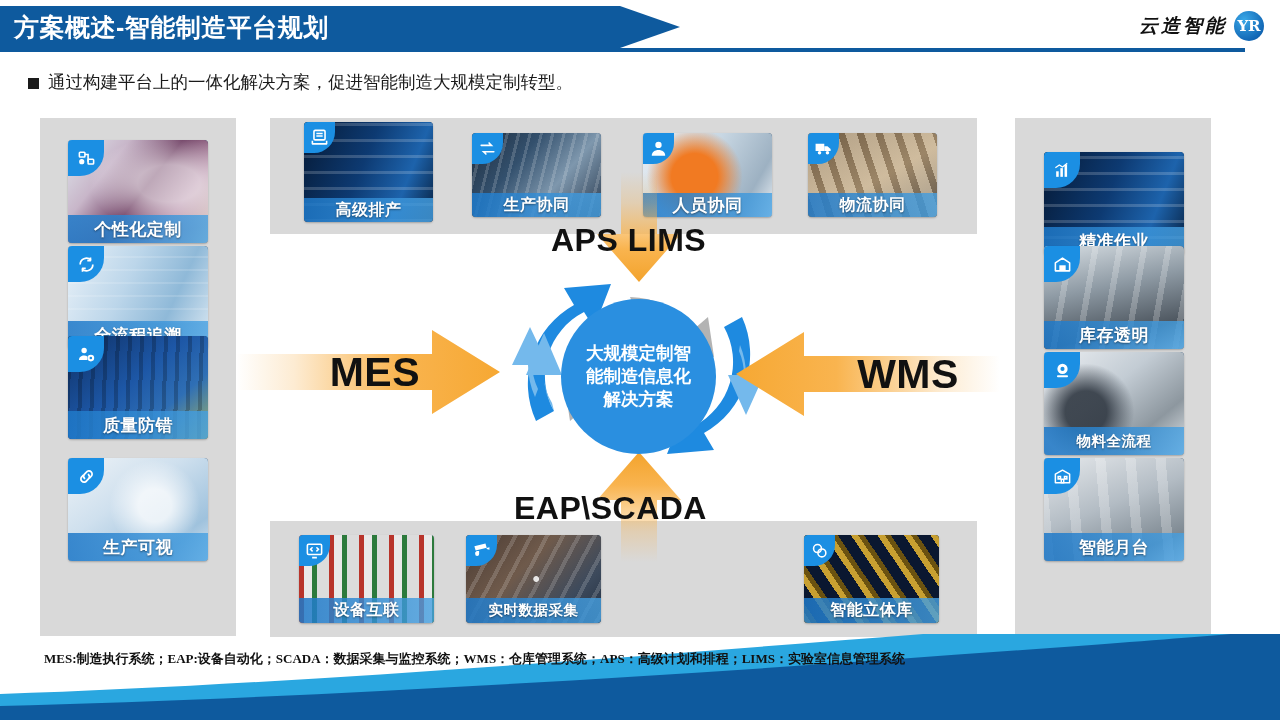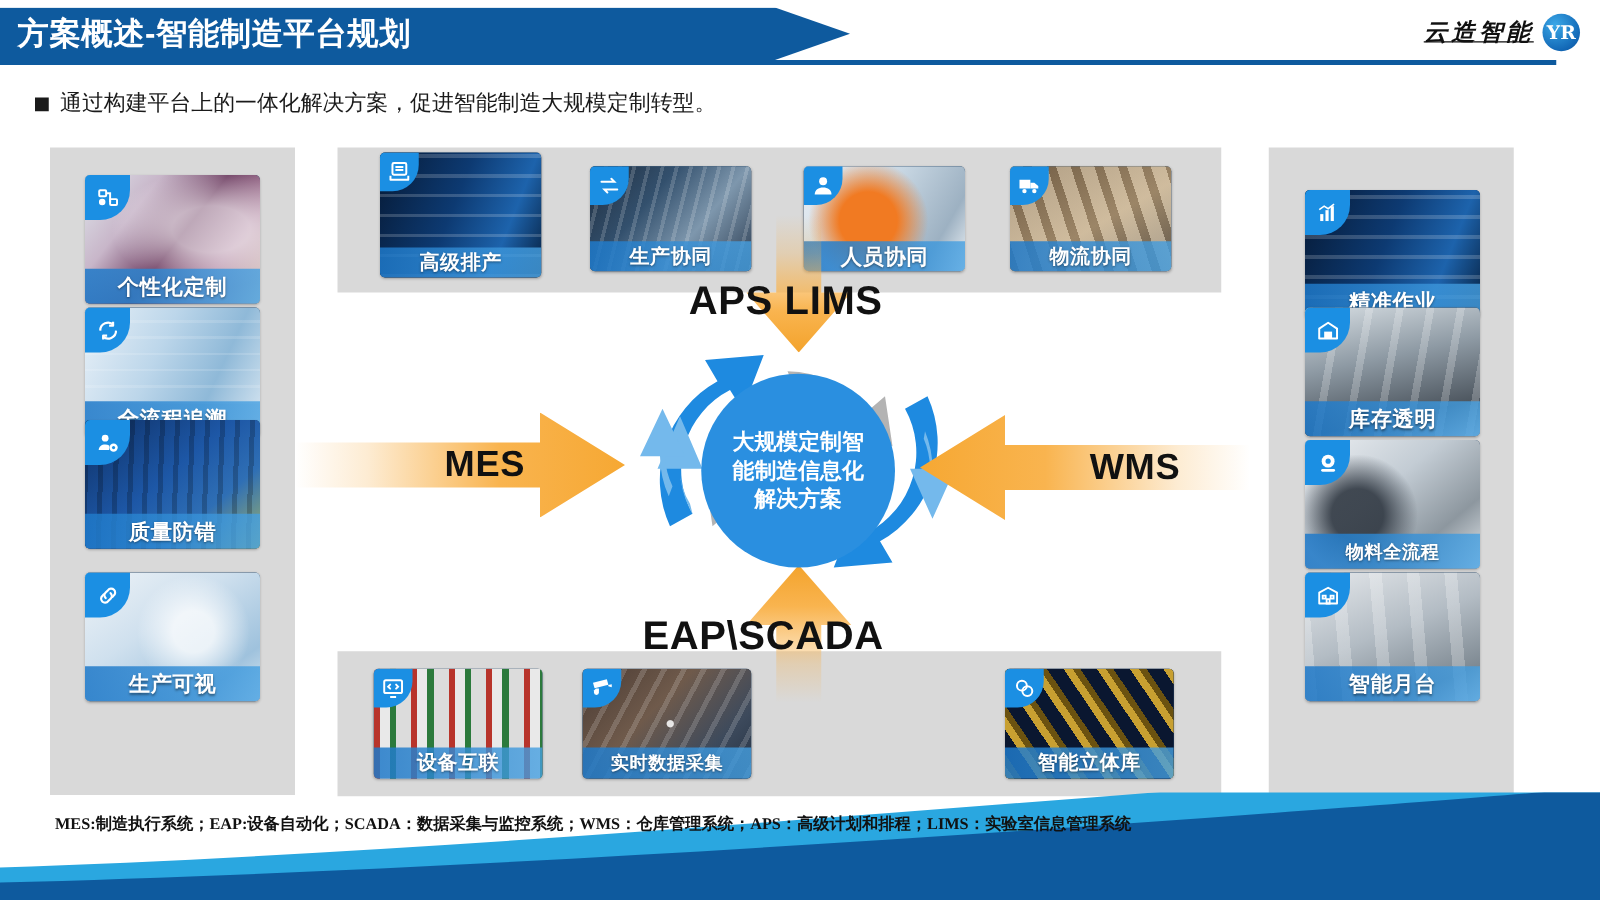--- a/index.html
+++ b/index.html
@@ -26,21 +26,21 @@
     position: absolute; left: 0; top: 48px; width: 1245px; height: 4px;
     background: #0e5a9e;
   }
   .logo {
     position: absolute; right: 16px; top: 8px; height: 36px;
     display: flex; align-items: center; gap: 7px;
   }
   .logo .name {
     font-family: "DejaVu Serif", "Liberation Serif", serif;
     font-size: 19px; font-weight: bold; font-style: italic;
-    color: #111; letter-spacing: 3px; text-decoration: underline;
+    color: #111; letter-spacing: 3px;
   }
   .logo .mark {
     width: 30px; height: 30px; border-radius: 50%;
     background: radial-gradient(circle at 34% 30%, #3aa8e8 0%, #1267b5 72%, #0d4f92 100%);
     color: #fff; font-size: 15px; font-weight: bold;
     display: flex; align-items: center; justify-content: center;
     font-family: "DejaVu Serif", serif;
   }
 
   
@@ -151,21 +151,21 @@
     clip-path: polygon(0 24px, 196px 24px, 196px 0, 264px 42px, 196px 84px, 196px 60px, 0 60px);
     justify-content: flex-end; padding-right: 80px;
   }
   #flow-wms {
     left: 736px; top: 332px; width: 264px;
     background: linear-gradient(to left, rgba(247,178,78,0) 0%, rgba(247,178,78,.25) 22%, #f9b44f 62%, #f6a833 100%);
     clip-path: polygon(264px 24px, 68px 24px, 68px 0, 0 42px, 68px 84px, 68px 60px, 264px 60px);
     justify-content: center; padding-left: 80px;
   }
   .flow-label {
-    font-size: 29px; font-weight: bold; color: #111; letter-spacing: .5px;
+    font-size: 41px; font-weight: bold; color: #111; letter-spacing: .5px;
   }
   .flow-v { position: absolute; width: 84px; z-index: 2; }
   #flow-aps {
     left: 597px; top: 172px; height: 110px;
     background: linear-gradient(to bottom, rgba(247,178,78,0) 0%, rgba(247,178,78,.28) 28%, #f9b44f 70%, #f3a32c 100%);
     clip-path: polygon(24px 0, 60px 0, 60px 62px, 84px 62px, 42px 110px, 0 62px, 24px 62px);
   }
   #flow-eap {
     left: 597px; top: 452px; height: 110px;
     background: linear-gradient(to top, rgba(247,178,78,0) 0%, rgba(247,178,78,.28) 28%, #f9b44f 70%, #f3a32c 100%);

